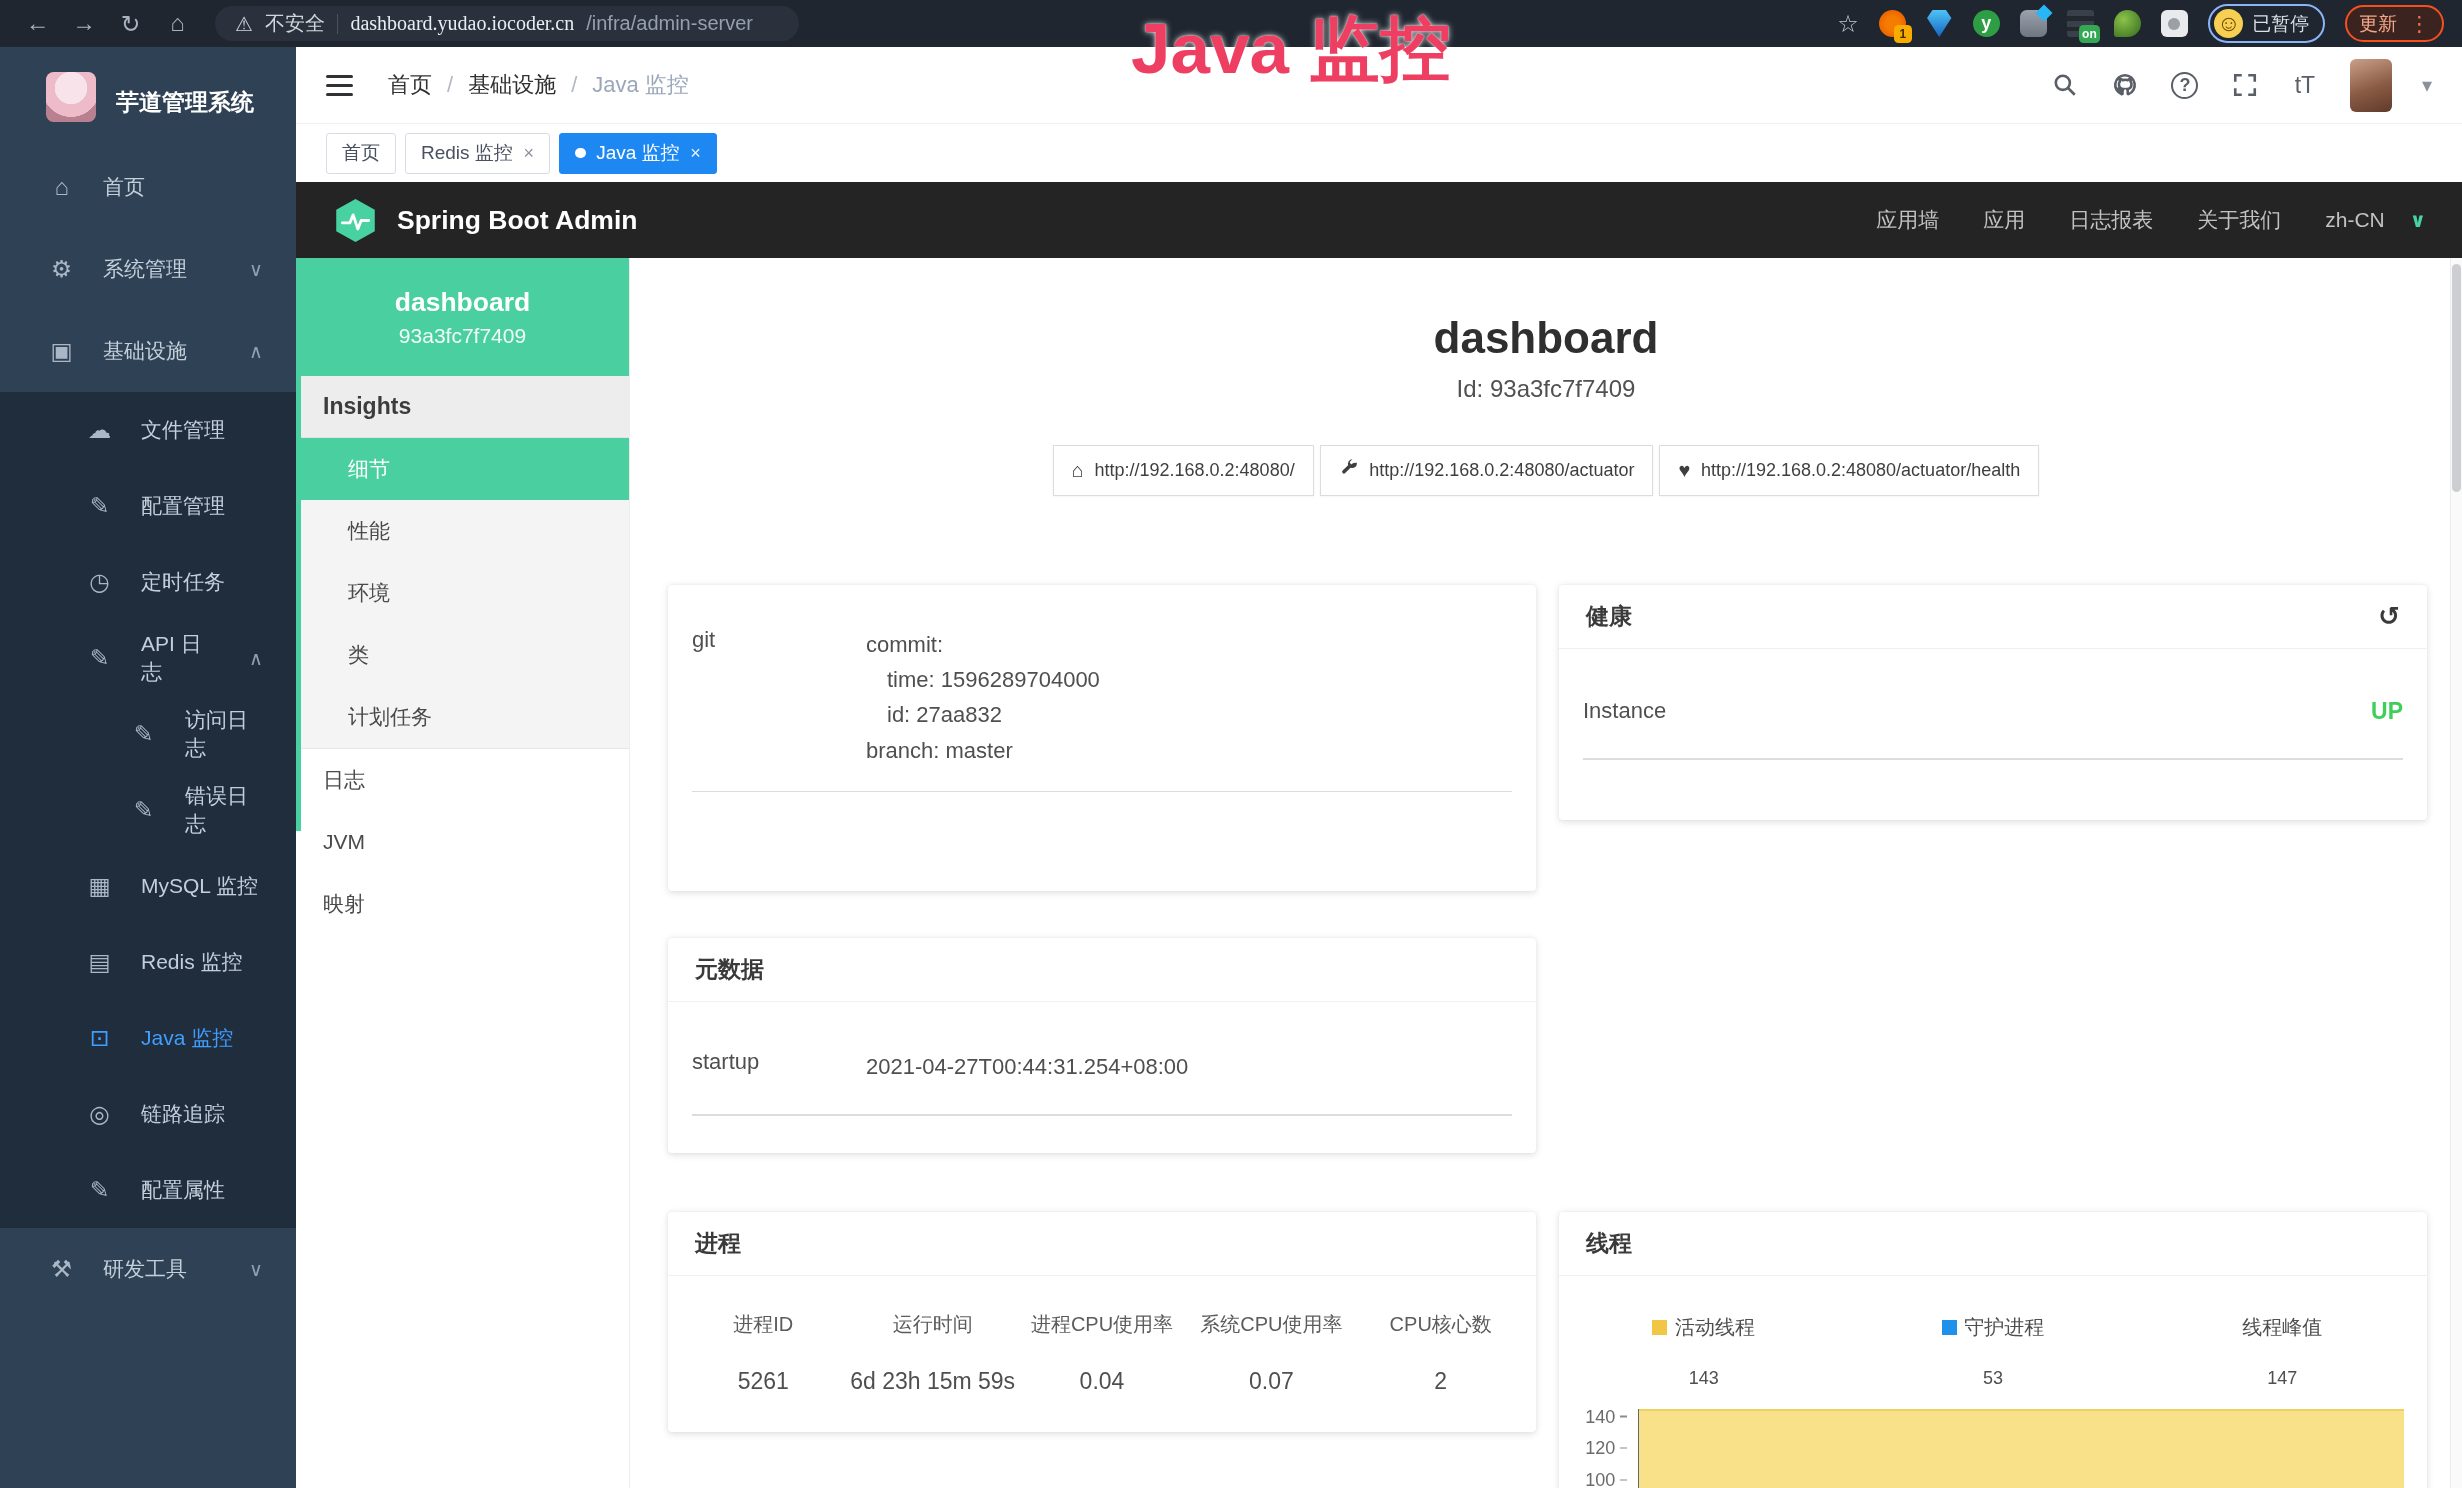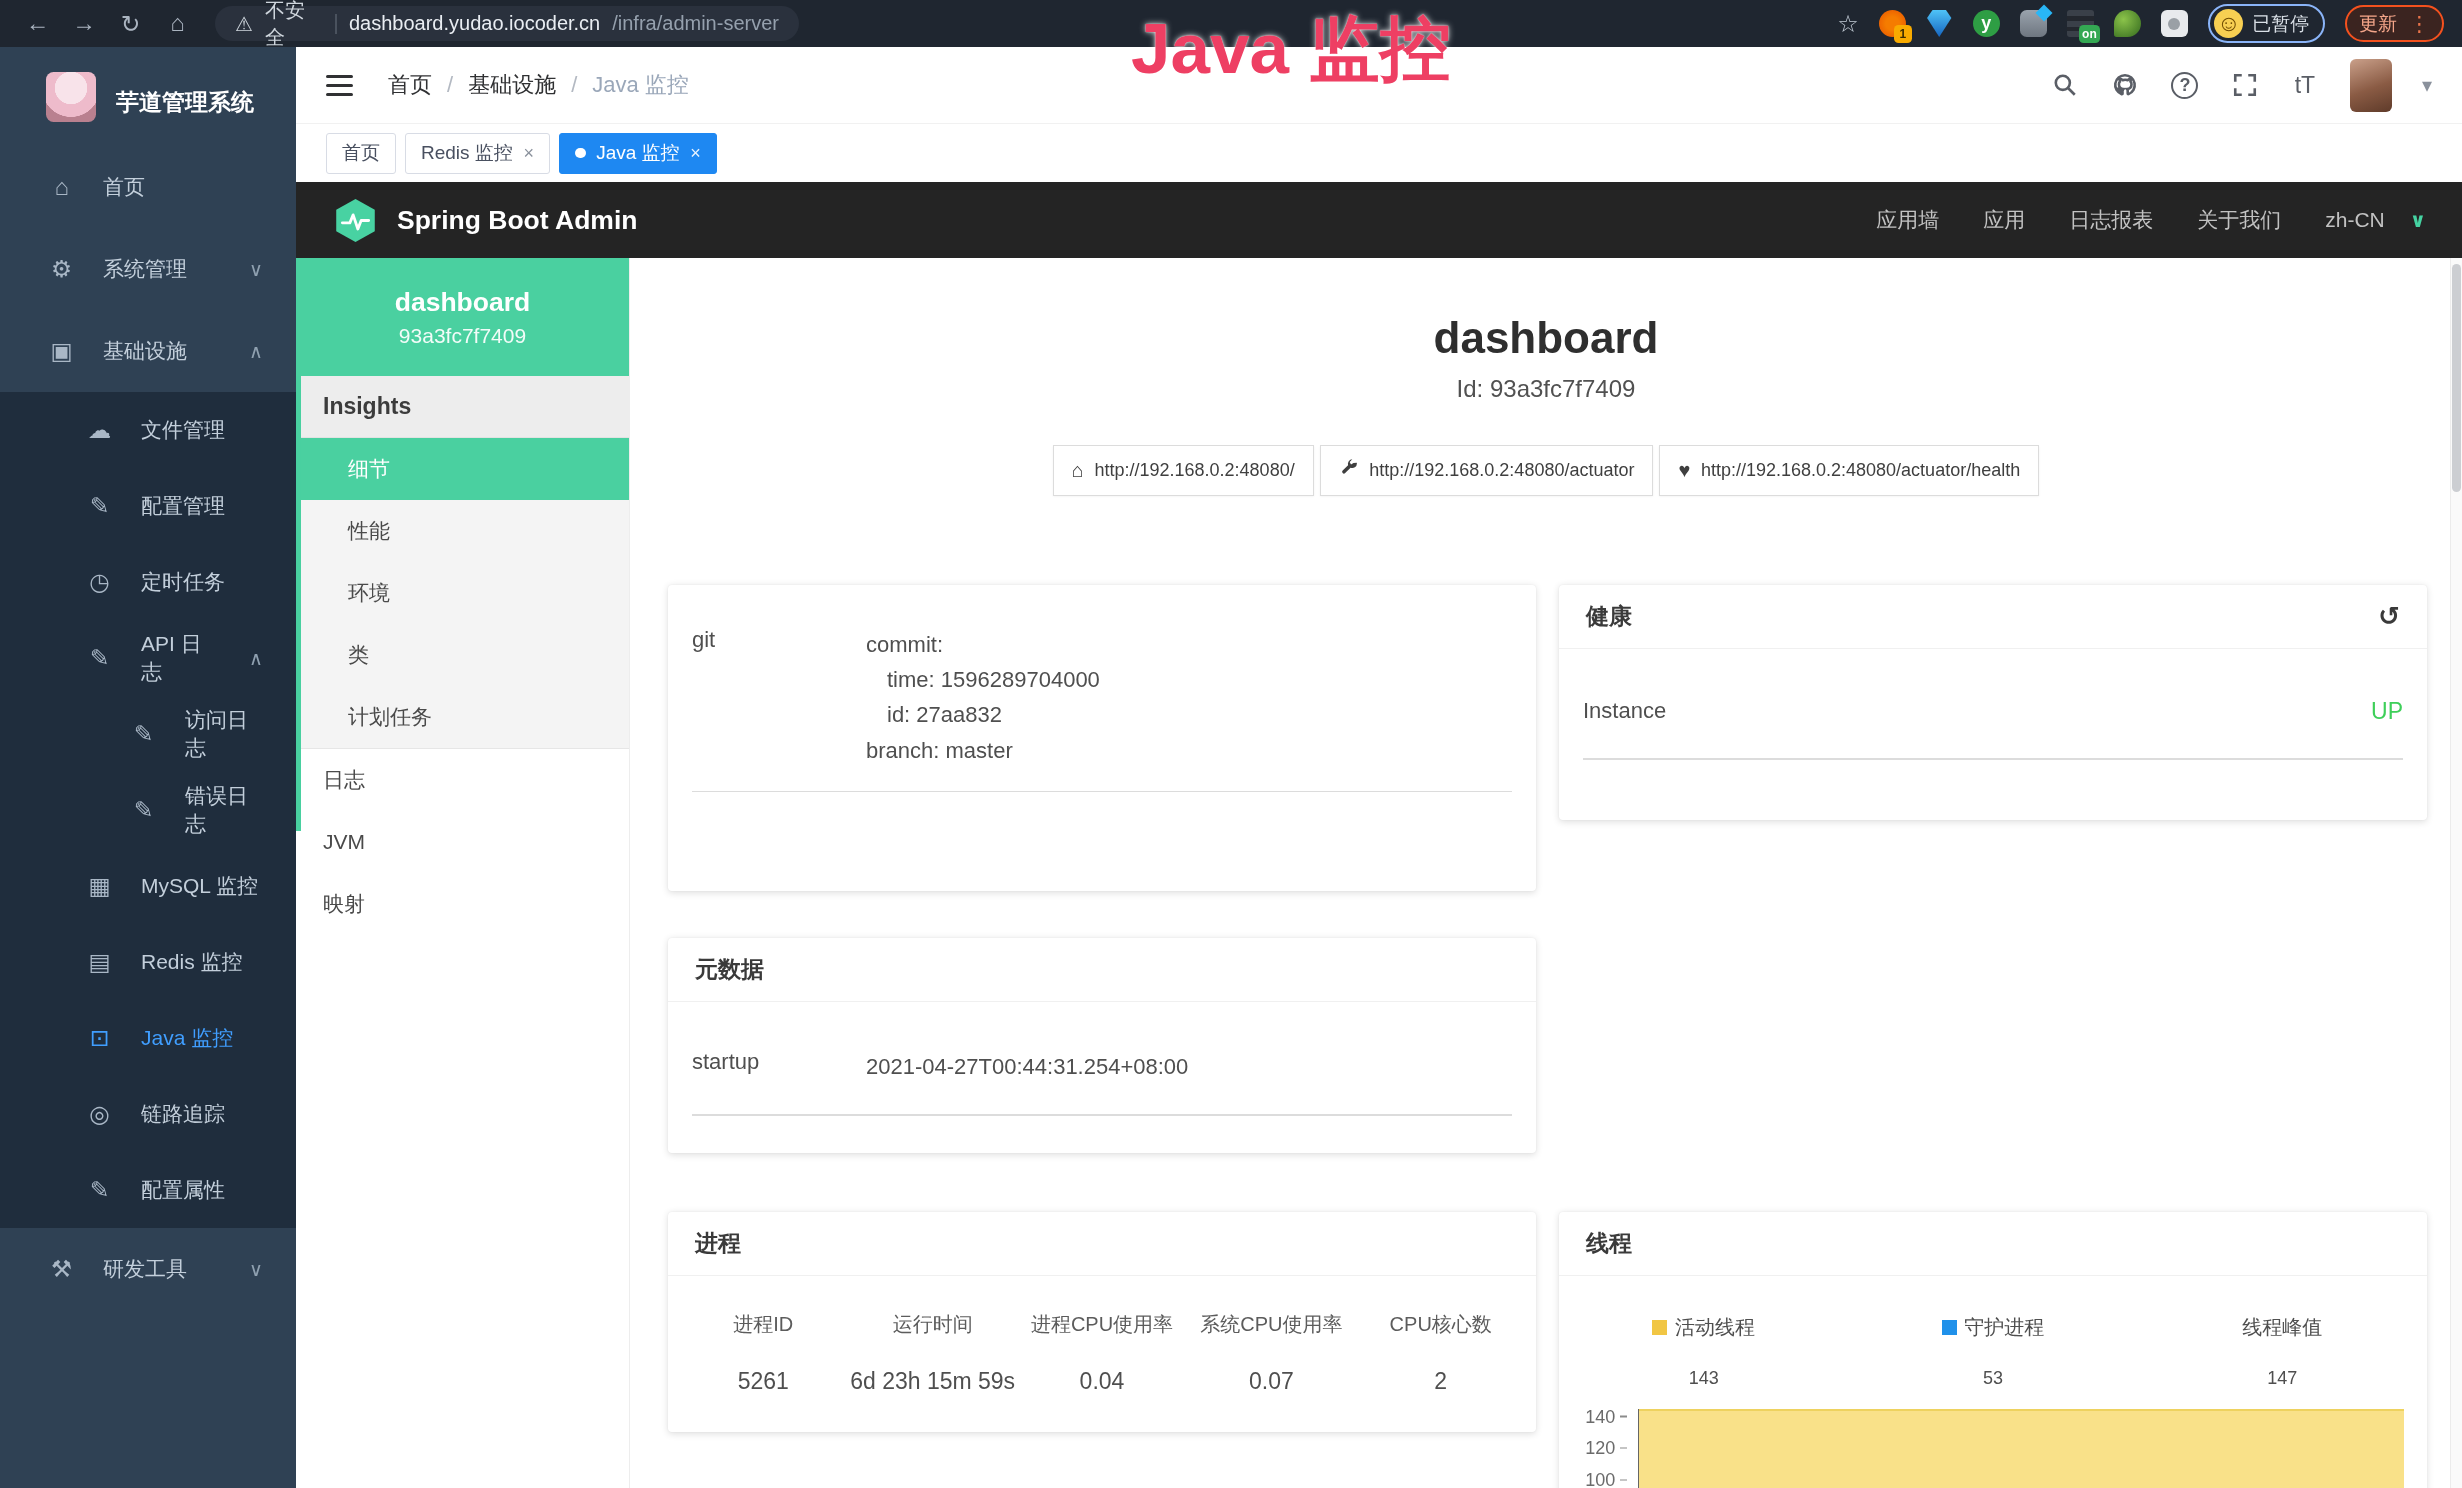--- a/index.html
+++ b/index.html
@@ -5,21 +5,21 @@
   * { margin:0; padding:0; box-sizing:border-box; }
   body { font-family:"Liberation Sans","DejaVu Sans",sans-serif; }
   .screen{position:relative;width:2462px;height:1489px;overflow:hidden;background:#fff;}
 
   
   .browser{height:47px;background:#1f2630;display:flex;align-items:center;padding:0 18px;gap:7.6px;}
   .b-icon{color:#aab4c0;font-size:23.5px;width:39px;text-align:center;flex-shrink:0;}
   .omnibox{width:584px;height:35px;background:#2a313d;border-radius:17.4px;display:flex;align-items:center;padding:0 20px;gap:12px;color:#d8dee6;font-size:20px;margin-left:10.6px;}
   .warn{color:#cfd6dd;font-size:20px;display:flex;align-items:center;gap:7.6px;}
   .omni-div{width:1.5px;height:20px;background:#4a525e;}
-  .url-host{color:#e9edf2;white-space:nowrap;}
+  .url-host{color:#e9edf2;white-space:nowrap;font-family:Liberation Serif, serif;}
   .url-path{color:#95a0ad;white-space:nowrap;}
   .b-spacer{flex:1;}
   .b-right{display:flex;align-items:center;gap:20px;}
   .ext{width:27px;height:27px;border-radius:6.8px;position:relative;flex-shrink:0;}
   .ext-star{color:#c3ccd6;font-size:24px;width:auto;}
   .ext-orange{background:radial-gradient(circle,#f57c00 35%,#e65100 100%);border-radius:50%;}
   .ext-pin{background:linear-gradient(180deg,#4fc3f7,#1565c0);clip-path:polygon(50% 100%,5% 30%,25% 0,75% 0,95% 30%);}
   .ext-green{background:#2e9e44;border-radius:50%;color:#fff;font-size:18px;font-weight:700;display:flex;align-items:center;justify-content:center;}
   .ext-grid{background:linear-gradient(180deg,#9aa3ad,#6e7680);}
   .ext-grid::after{content:"";position:absolute;right:-3px;top:-3px;width:12px;height:12px;background:#29b6f6;transform:rotate(45deg);}
@@ -113,21 +113,21 @@
   .kv-line.indent{padding-left:21px;}
   .rule{height:1.5px;background:#dcdcdc;margin:23px 24px 0;}
   .card-info{height:306px;}
   .card-info .kv{padding-top:42px;}
   .card-meta{height:215px;margin-top:47px;}
   .card-meta .kv{padding-top:47px;}
   .card-meta .rule{margin-top:30px;}
   .card-health{height:235px;}
   .card-health .kv{padding-top:49px;}
   .card-health .rule{margin-top:33px;}
-  .up{margin-left:auto;font-weight:400;font-size:23px;color:#3ecf59;}
+  .up{margin-left:auto;font-weight:700;font-size:23px;color:#3ecf59;}
   .card-process{height:220px;margin-top:59px;}
   .ptable{display:flex;text-align:center;padding:35px 10.6px 0;}
   .pcol{flex:1;min-width:0;}
   .pc-h{font-size:20px;color:#5c5c5c;}
   .pc-v{font-size:23px;color:#4f4f4f;margin-top:30px;}
   .card-threads{height:331px;margin-top:392px;}
   .tlegend{display:flex;padding-top:38px;}
   .titem{flex:1;display:flex;align-items:center;justify-content:center;gap:7.6px;font-size:20px;color:#4f4f4f;}
   .sw{width:15px;height:15px;flex-shrink:0;}
   .sw-yellow{background:#f1c644;}

